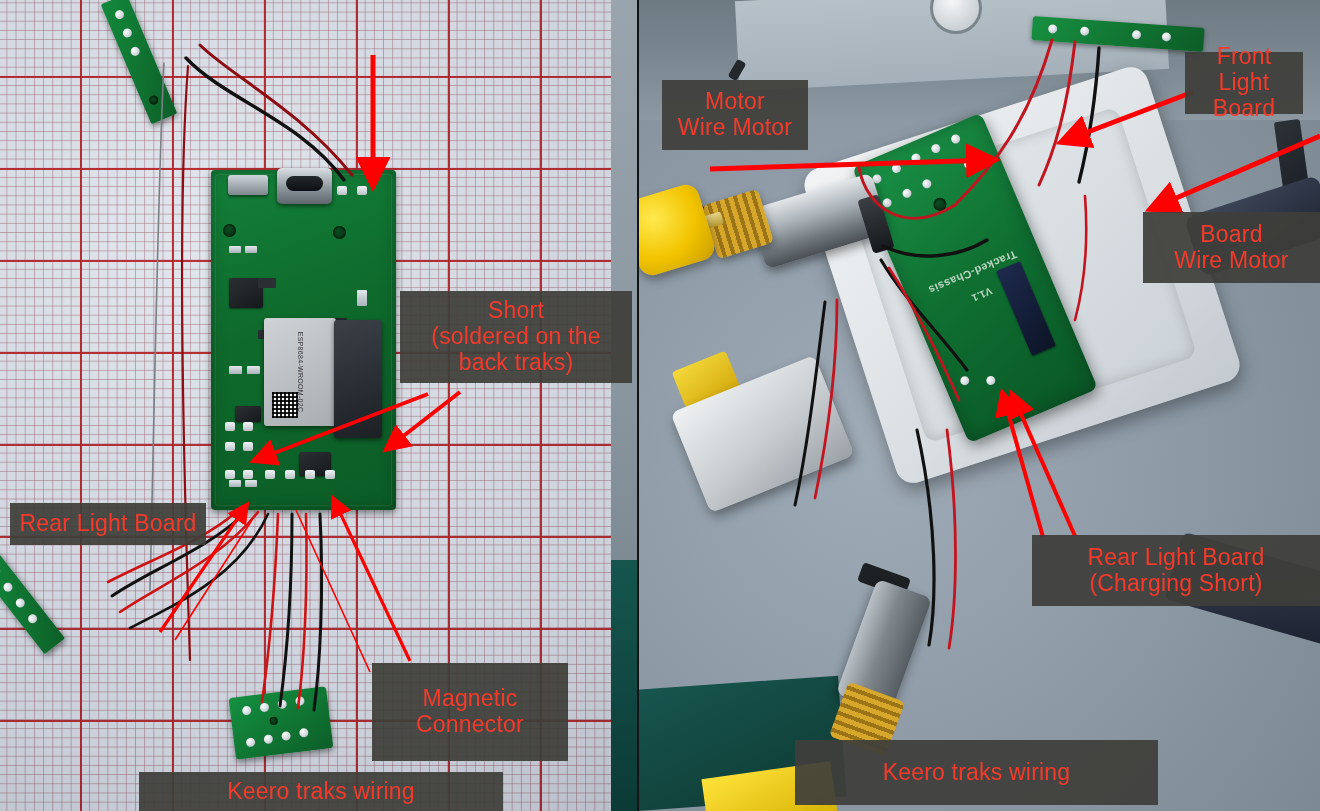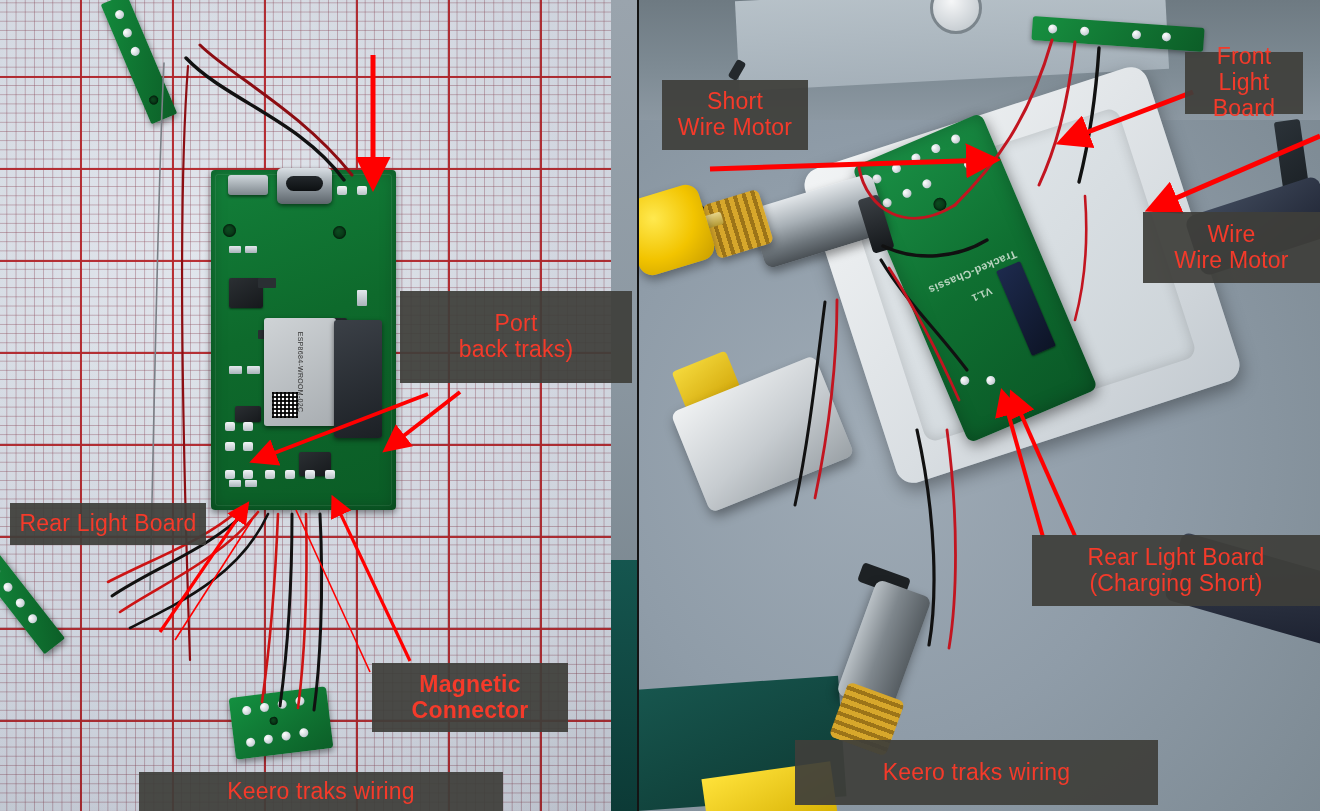--- a/index.html
+++ b/index.html
@@ -286,29 +286,30 @@
         <line x1="410" y1="661" x2="334" y2="500"></line>
       </g>
       <g stroke="#ff0000" stroke-width="1.6" fill="none">
         <line x1="370" y1="672" x2="296" y2="510"></line>
         <line x1="175" y1="640" x2="252" y2="520"></line>
       </g>
     </svg>
 
 
     <div class="anno" style="left:400px;top:291px;width:232px;height:92px;font-size:23px;flex-direction:column;">
-      <span>Port</span>
+      <span>Short</span>
+      <span>(soldered on the</span>
       <span>back traks)</span>
     </div>
 
     <div class="anno" style="left:10px;top:503px;width:196px;height:42px;font-size:23px;">
       <span>Rear Light Board</span>
     </div>
 
-    <div class="anno" style="left:372px;top:663px;width:196px;height:69px;font-size:23px;flex-direction:column;font-weight:bold;">
+    <div class="anno" style="left:372px;top:663px;width:196px;height:98px;font-size:23px;flex-direction:column;">
       <span>Magnetic</span>
       <span>Connector</span>
     </div>
 
     <div class="anno" style="left:139px;top:772px;width:364px;height:39px;font-size:23px;">
       <span>Keero traks wiring</span>
     </div>
   </div>
 
   <div class="panel" id="panel-right">
@@ -392,31 +393,31 @@
         <line x1="556" y1="92" x2="427" y2="141"></line>
         <line x1="683" y1="136" x2="516" y2="208"></line>
       </g>
       <g stroke="#ff0000" stroke-width="4" marker-end="url(#ah-r)" fill="none">
         <line x1="438" y1="536" x2="376" y2="396"></line>
         <line x1="406" y1="537" x2="366" y2="395"></line>
       </g>
     </svg>
 
     <div class="anno" style="left:25px;top:80px;width:146px;height:70px;font-size:23px;flex-direction:column;">
-      <span>Short</span>
+      <span>Motor</span>
       <span>Wire Motor</span>
     </div>
 
     <div class="anno" style="left:548px;top:52px;width:118px;height:62px;font-size:23px;flex-direction:column;">
       <span>Front</span>
       <span>Light Board</span>
     </div>
 
     <div class="anno" style="left:506px;top:212px;width:177px;height:71px;font-size:23px;flex-direction:column;">
-      <span>Wire</span>
+      <span>Board</span>
       <span>Wire Motor</span>
     </div>
 
     <div class="anno" style="left:395px;top:535px;width:288px;height:71px;font-size:23px;flex-direction:column;">
       <span>Rear Light Board</span>
       <span>(Charging Short)</span>
     </div>
 
     <div class="anno" style="left:158px;top:740px;width:363px;height:65px;font-size:23px;">
       <span>Keero traks wiring</span>

